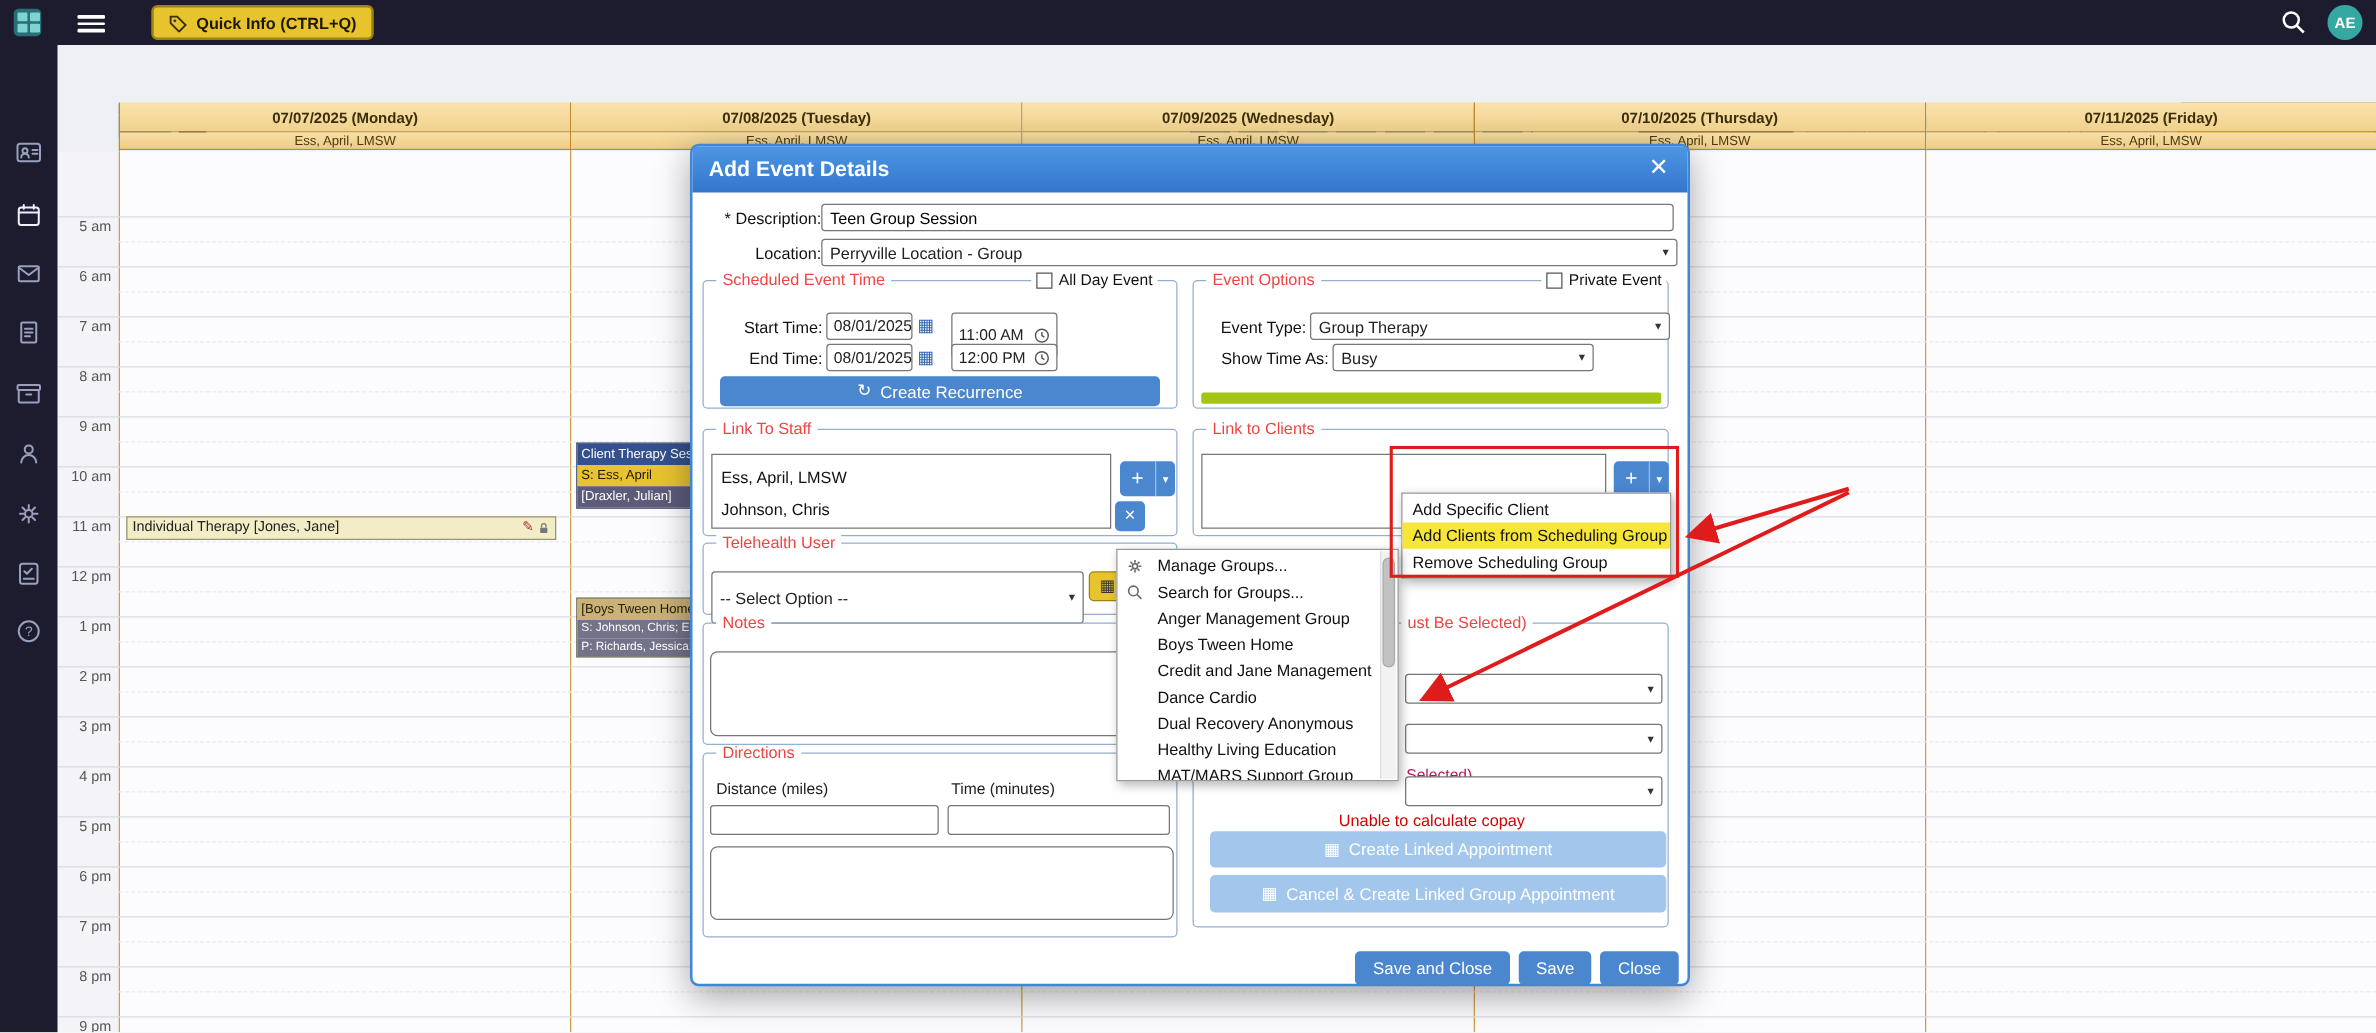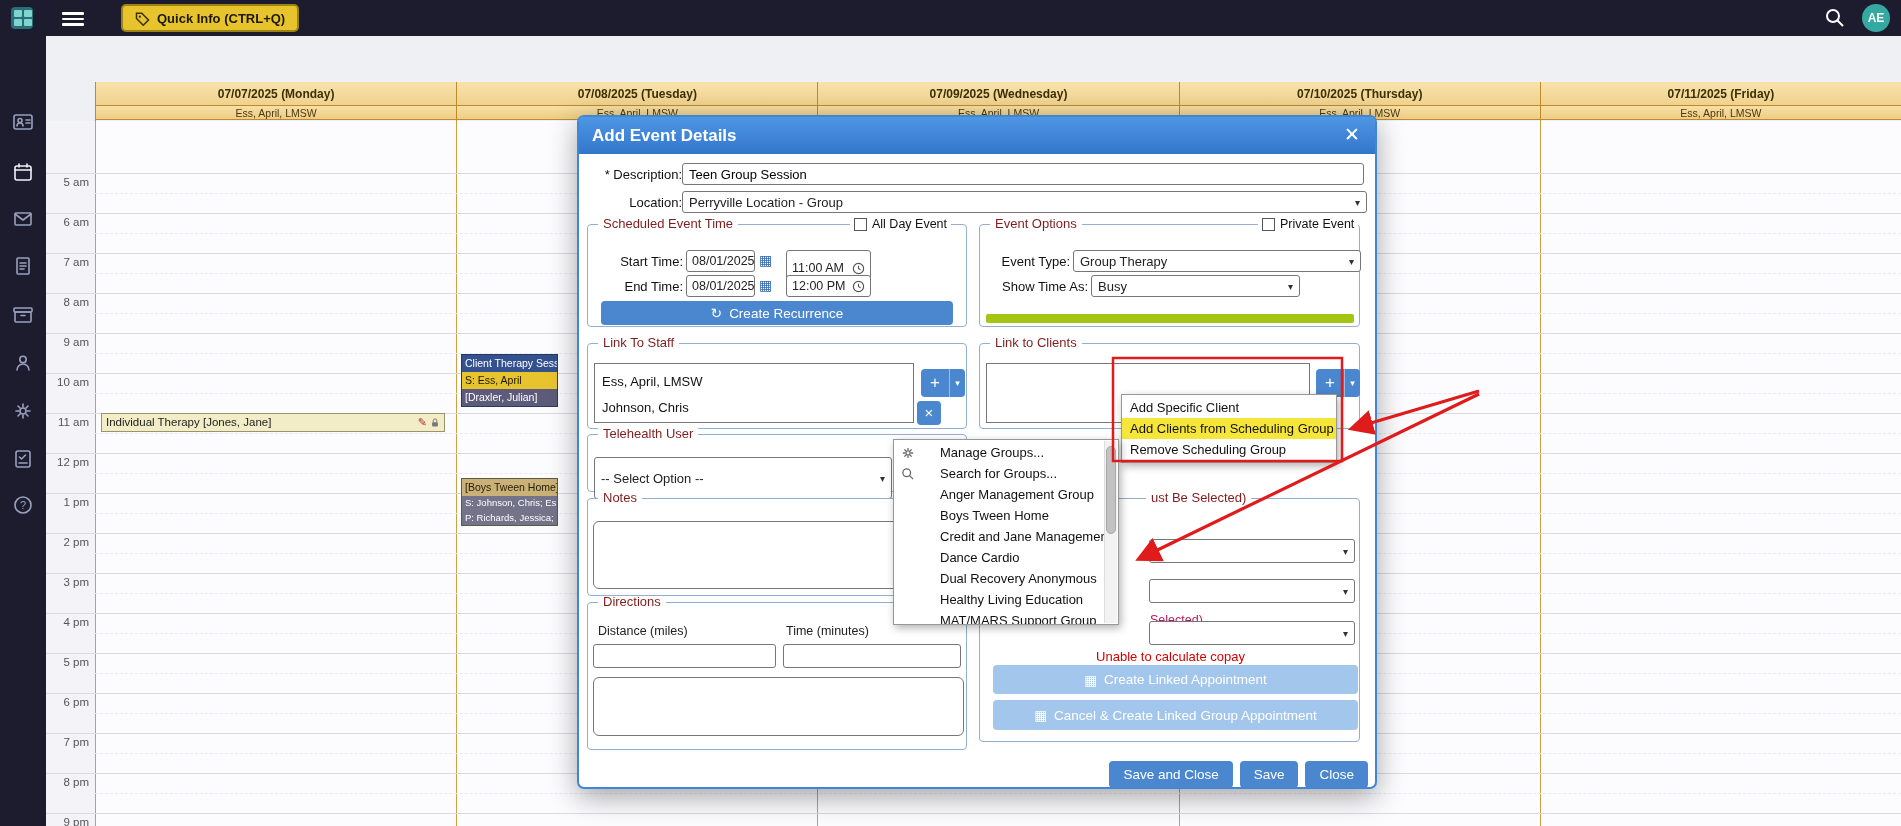--- a/index.html
+++ b/index.html
@@ -80,35 +80,35 @@
   #ev2 { left:415px; top:233px; width:97px; border:1px solid #2a3a5e; }
   #ev3 { left:415px; top:357px; width:97px; border:1px solid #5a5a48; }
   .l-blue   { background:#33518e; color:#fff; font-size:10.5px; height:17px; line-height:16px; }
   .l-yellow { background:#e7c42e; color:#1c1600; font-size:10.5px; height:17px; line-height:16px; }
   .l-dark   { background:#5c5c7a; color:#fff; font-size:10.5px; height:17px; line-height:16px; }
   .l-tan    { background:#c9b178; color:#241d00; font-size:10.5px; height:17px; line-height:16px; }
   .l-gray   { background:#73738a; color:#fff; font-size:9.5px; height:14.5px; line-height:14px; }
 
   
   #modal { position:absolute; left:552px; top:115px; width:800px; height:674px; background:#fff;
-           border:2px solid #3f87d6; border-radius:7px; box-shadow:0 8px 28px rgba(0,0,0,.35); z-index:10;margin-left:25px; }
+           border:2px solid #3f87d6; border-radius:7px; box-shadow:0 8px 28px rgba(0,0,0,.35); z-index:10; }
   #mheader { position:absolute; left:0; top:0; right:0; height:37px; background:linear-gradient(#4f96e4,#3276cb);
              border-radius:4px 4px 0 0; color:#fff; font-size:17px; font-weight:bold; line-height:37px; padding-left:13px; }
   #mclose { position:absolute; right:10px; top:5px; width:26px; height:26px; color:#fff; font-size:19px;
             text-align:center; line-height:26px; cursor:pointer; }
   .flabel { position:absolute; font-size:13px; color:#111; text-align:right; }
   .inp { border:1px solid #767676; border-radius:3px; background:#fff; font-size:13px; padding:2px 6px;
          font-family:"Liberation Sans","DejaVu Sans",sans-serif; }
   .inpbox { position:absolute; border:1px solid #767676; border-radius:3px; background:#fff; font-size:12.5px;
             display:flex; align-items:center; justify-content:space-between; padding:0 5px; }
   .sel { position:absolute; border:1px solid #767676; border-radius:3px; background:#fff; font-size:13px;
          display:flex; align-items:center; justify-content:space-between; padding:0 6px; cursor:pointer; }
   .sel .caret { font-size:10px; color:#333; }
   .fs { position:absolute; border:1px solid #93aecf; border-radius:4px; }
-  .legend { position:absolute; top:-9px; left:10px; background:#fff; padding:0 5px; color:#7f1d1d; font-size:13px; }
+  .legend { position:absolute; top:-9px; left:10px; background:#fff; padding:0 5px; color:#ef4444; font-size:13px; }
   .chk { position:absolute; top:-8px; display:flex; align-items:center; gap:5px; background:#fff; padding:0 4px;
          font-size:12.5px; color:#111; }
   .chk .box { width:13px; height:13px; border:1px solid #555; background:#fff; cursor:pointer; }
   .bluebtn { background:#4a87cf; color:#fff; border-radius:4px; display:flex; align-items:center;
              justify-content:center; gap:7px; font-size:13.5px; cursor:pointer; }
   .splitbtn { position:absolute; display:flex; background:#4a87cf; border-radius:4px; overflow:hidden; cursor:pointer; }
   .splitbtn .plus { width:28px; text-align:center; color:#fff; font-size:17px; line-height:28px; }
   .splitbtn .dd { width:16px; text-align:center; color:#fff; font-size:9px; line-height:28px;
                   border-left:1px solid rgba(255,255,255,.45); }
   .xbtn { position:absolute; width:24px; height:24px; background:#4a87cf; color:#fff; border-radius:4px;
@@ -123,21 +123,21 @@
   #mfooter .fbtn { height:27px; padding:0 14px; background:#4a87cf; color:#fff; border-radius:4px; font-size:13.5px;
                    display:flex; align-items:center; cursor:pointer; }
   .colorbar { position:absolute; background:#a2c613; border-radius:2px; }
   .copay { position:absolute; color:#d40000; font-size:13px; text-align:center; }
 
   
   .menu { position:absolute; background:#fff; border:1px solid #979797; box-shadow:2px 3px 8px rgba(0,0,0,.3);
           z-index:20; padding:2px 0; }
   .mi { height:21px; line-height:21px; font-size:13px; color:#111; padding:0 8px; white-space:nowrap; cursor:pointer; }
   .mi.hl { background:#f7e63a; }
-  #groups-menu .mi { padding-left:46px; position:relative; }
+  #groups-menu .mi { padding-left:32px; position:relative; }
   #groups-menu .mi .ic { position:absolute; left:7px; top:3px; }
   #gscroll { position:absolute; right:1px; top:1px; bottom:1px; width:13px; background:#f2f2f2;
              border-left:1px solid #ddd; cursor:pointer; }
   #gthumb { position:absolute; left:1px; right:1px; top:5px; height:88px; background:#c2c2c2;
             border:1px solid #a8a8a8; border-radius:6px; }
 
   #annotations { position:absolute; inset:0; z-index:30; pointer-events:none; }
 </style>
 </head>
 <body>

